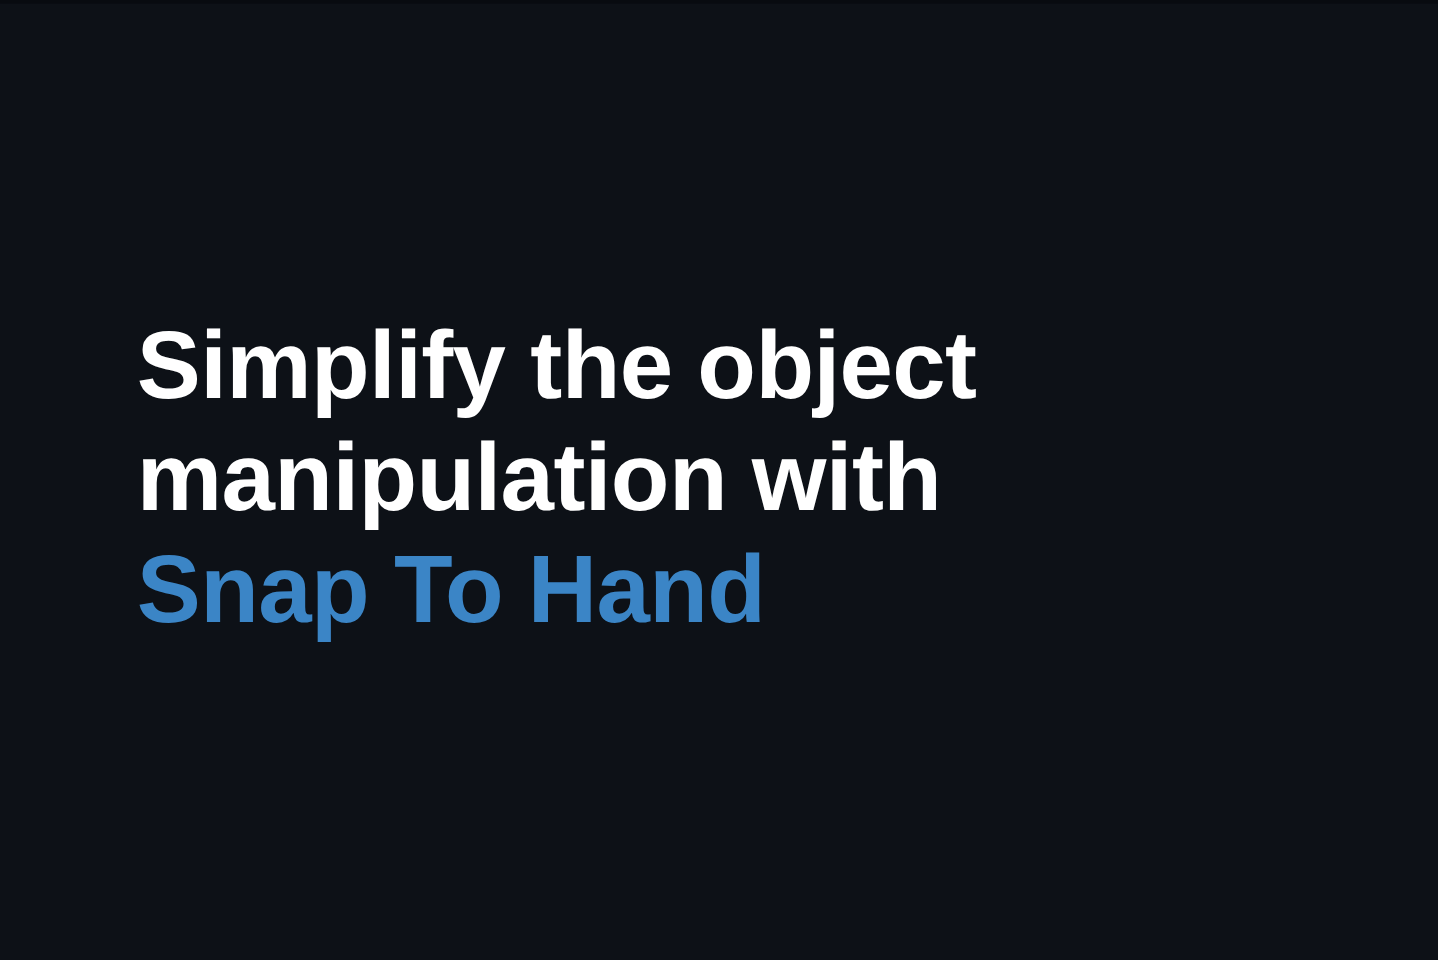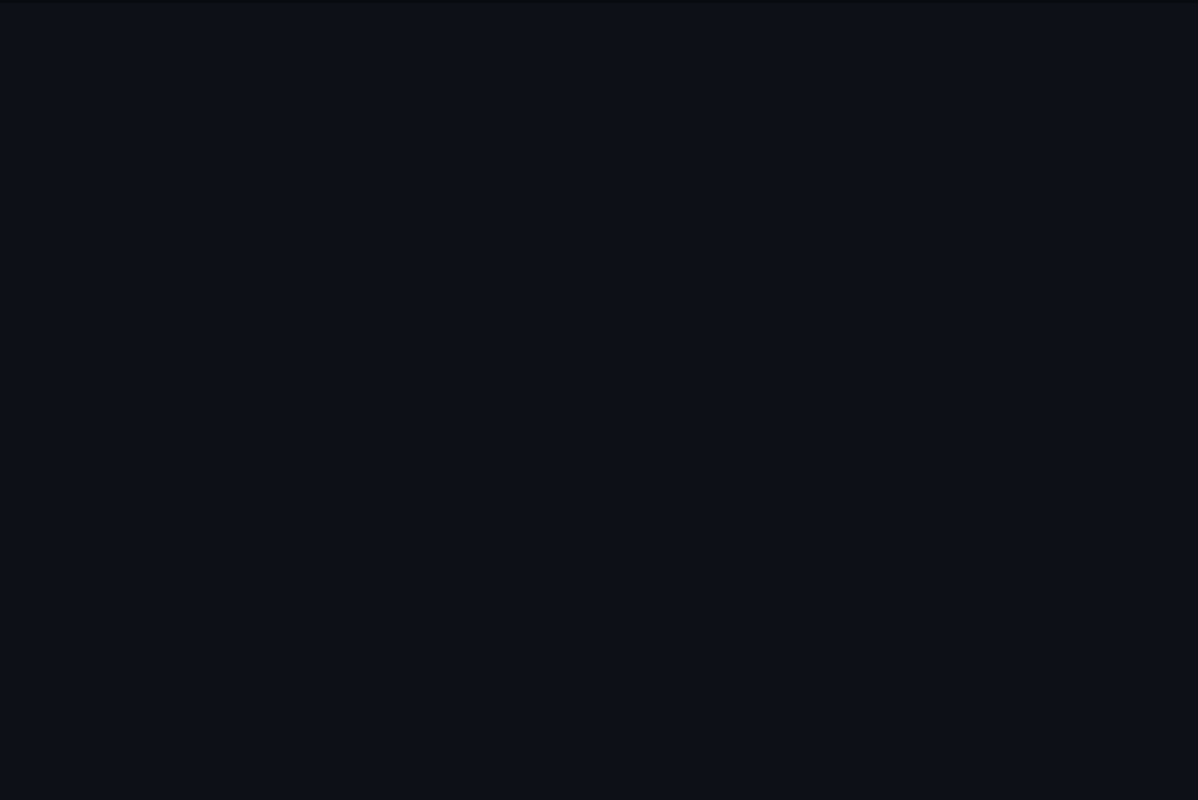--- a/index.html
+++ b/index.html
@@ -64,14 +64,19 @@
     max-width: 790px;
   }
 </style>
 </head>
 <body>
 
 <div class="slide">
 
   <div class="top-edge-band"></div>
 
+  <div class="hero">
+    <h1 class="hero-heading">
+      <span class="measure"><span class="lead">Simplify the object manipulation with </span><span class="hl">Snap To Hand</span></span>
+    </h1>
+  </div>
 
 </div>
 
 </body></html>

